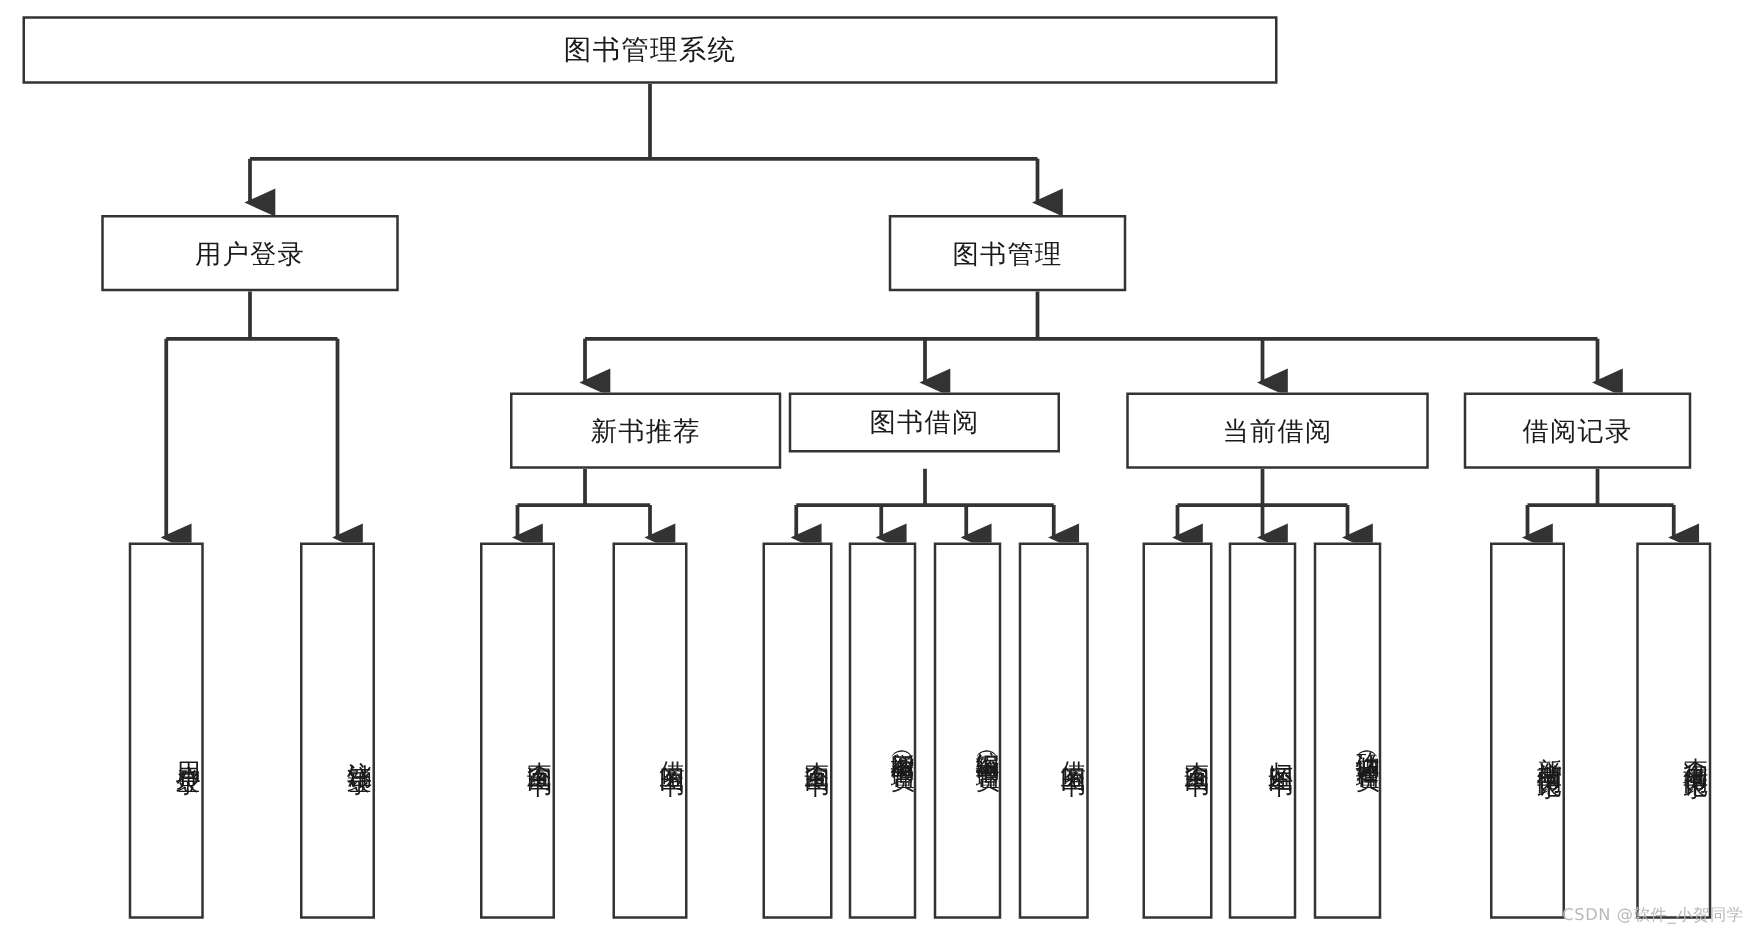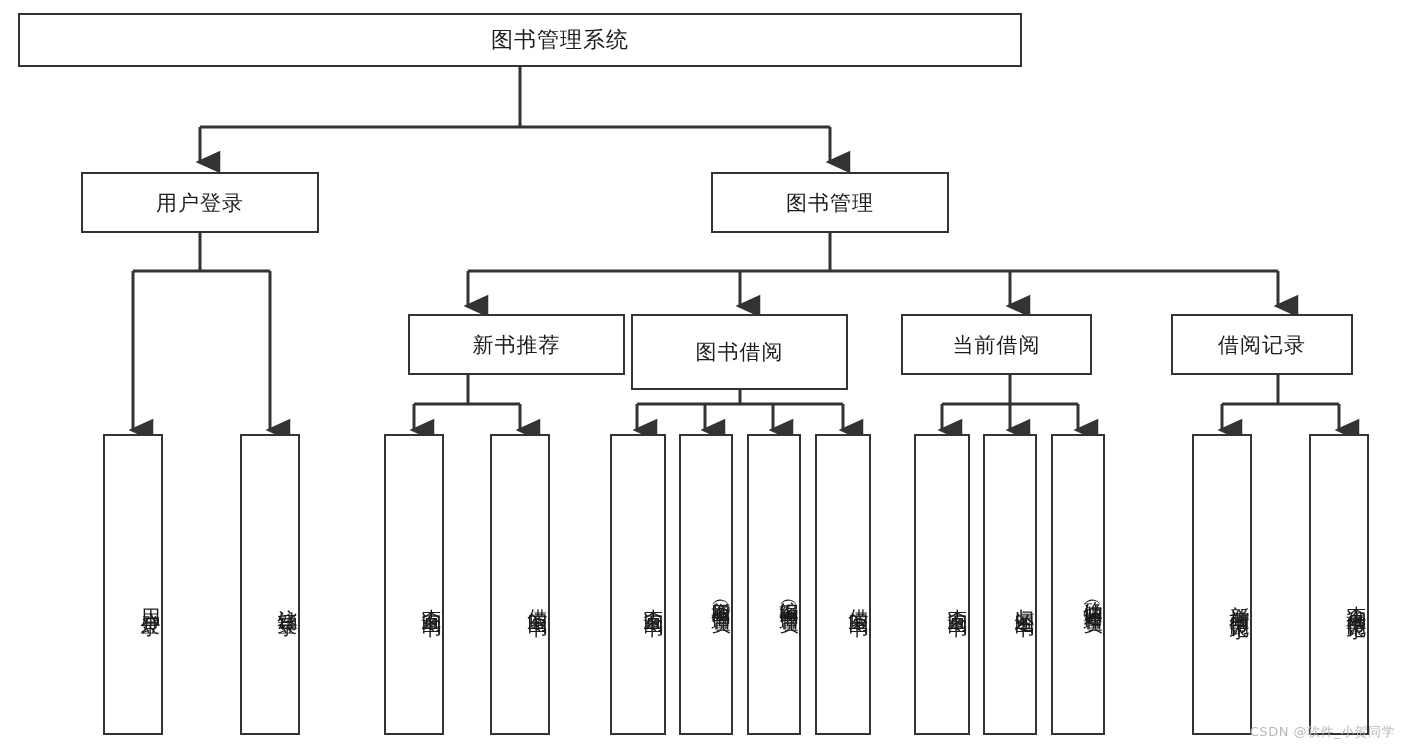--- a/index.html
+++ b/index.html
@@ -7,21 +7,21 @@
   #diagram-root{position:relative;width:1405px;height:747px;background:#ffffff;overflow:hidden;}
   svg.connectors{position:absolute;left:0;top:0;width:1405px;height:747px;pointer-events:none;}
   .node{position:absolute;box-sizing:border-box;background:#ffffff;border:2.5px solid #333333;}
   .node .label{
     position:absolute;left:0;top:0;width:100%;height:100%;
     display:flex;align-items:center;justify-content:center;
     color:#1b1b1b;letter-spacing:1px;
   }
   
   .node.h .label{font-size:21px;}
-  .node.root .label{font-size:22px;padding-left:40px;}
+  .node.root .label{font-size:22px;}
   
   .node.v .label{
     writing-mode:vertical-rl;
     text-orientation:upright;
     align-items:flex-start;
     justify-content:center;
     padding-top:14px;
     font-size:20px;
     line-height:1.0;
     letter-spacing:3px;
@@ -88,31 +88,31 @@
     </g>
   </svg>
 
   <div class="node h root" style="left:18px;top:13px;width:1004px;height:54px;">
     <span class="label">图书管理系统</span>
   </div>
 
   <div class="node h" style="left:81px;top:172px;width:238px;height:61px;">
     <span class="label">用户登录</span>
   </div>
-  <div class="node h" style="left:711px;top:172px;width:238px;height:61px;">
+  <div class="node h" style="left:711px;top:172px;width:190px;height:61px;">
     <span class="label">图书管理</span>
   </div>
 
   <div class="node h" style="left:360px;top:314px;width:217px;height:61px;margin-left:48px;">
     <span class="label">新书推荐</span>
   </div>
-  <div class="node h" style="left:631px;top:314px;width:217px;height:76px;">
+  <div class="node h" style="left:631px;top:314px;width:217px;height:48px;">
     <span class="label">图书借阅</span>
   </div>
-  <div class="node h" style="left:901px;top:314px;width:191px;height:61px;text-decoration:underline;">
+  <div class="node h" style="left:901px;top:314px;width:242px;height:61px;text-decoration:underline;">
     <span class="label">当前借阅</span>
   </div>
   <div class="node h" style="left:1171px;top:314px;width:182px;height:61px;">
     <span class="label">借阅记录</span>
   </div>
 
   <div class="node v" style="left:103px;top:434px;width:60px;height:301px;">
     <span class="label">用户登录</span>
   </div>
   <div class="node v" style="left:240px;top:434px;width:60px;height:301px;">

